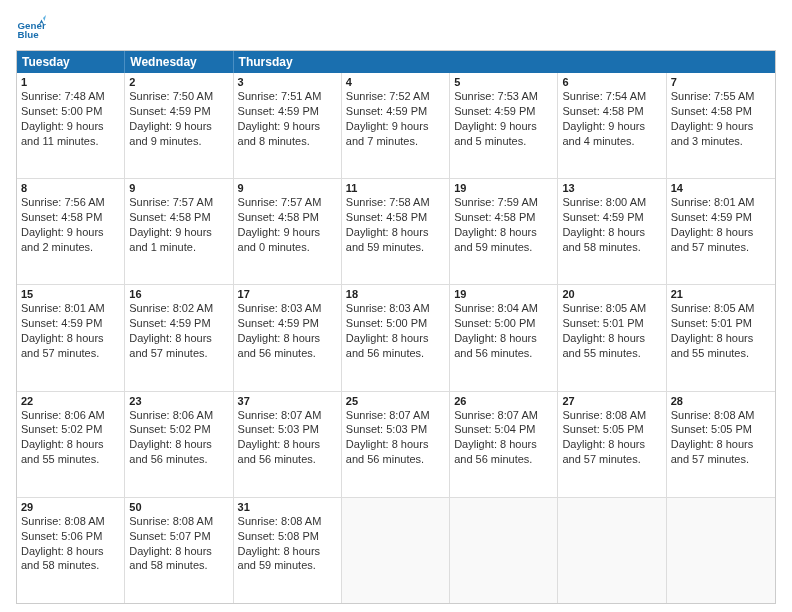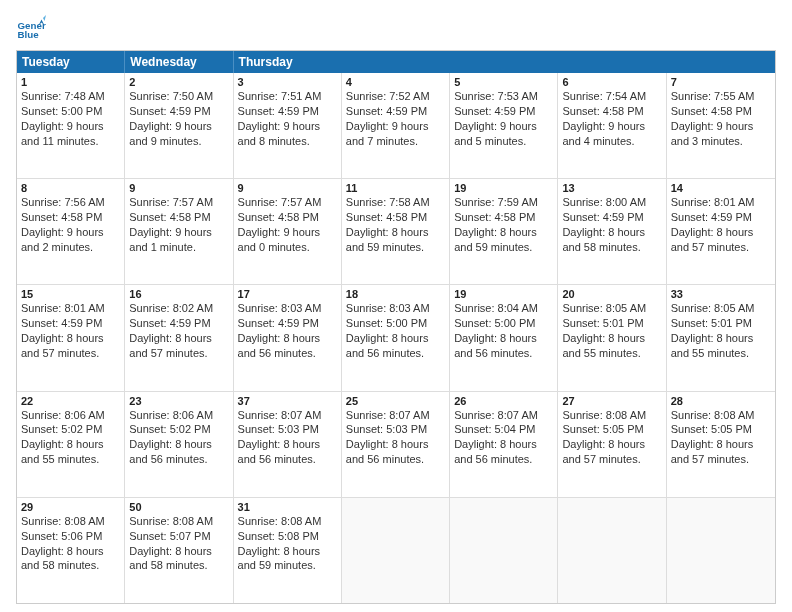--- a/index.html
+++ b/index.html
@@ -209,21 +209,21 @@
           </div>
           <div class="cal-cell">
             <span class="day-num">19</span>
             <div class="cell-text">Sunrise: 8:04 AM<br>Sunset: 5:00 PM<br>Daylight: 8 hours<br>and 56 minutes.</div>
           </div>
           <div class="cal-cell">
             <span class="day-num">20</span>
             <div class="cell-text">Sunrise: 8:05 AM<br>Sunset: 5:01 PM<br>Daylight: 8 hours<br>and 55 minutes.</div>
           </div>
           <div class="cal-cell">
-            <span class="day-num">33</span>
+            <span class="day-num">21</span>
             <div class="cell-text">Sunrise: 8:05 AM<br>Sunset: 5:01 PM<br>Daylight: 8 hours<br>and 55 minutes.</div>
           </div>
         </div>
         <div class="cal-row">
           <div class="cal-cell">
             <span class="day-num">22</span>
             <div class="cell-text">Sunrise: 8:06 AM<br>Sunset: 5:02 PM<br>Daylight: 8 hours<br>and 55 minutes.</div>
           </div>
           <div class="cal-cell">
             <span class="day-num">23</span>

